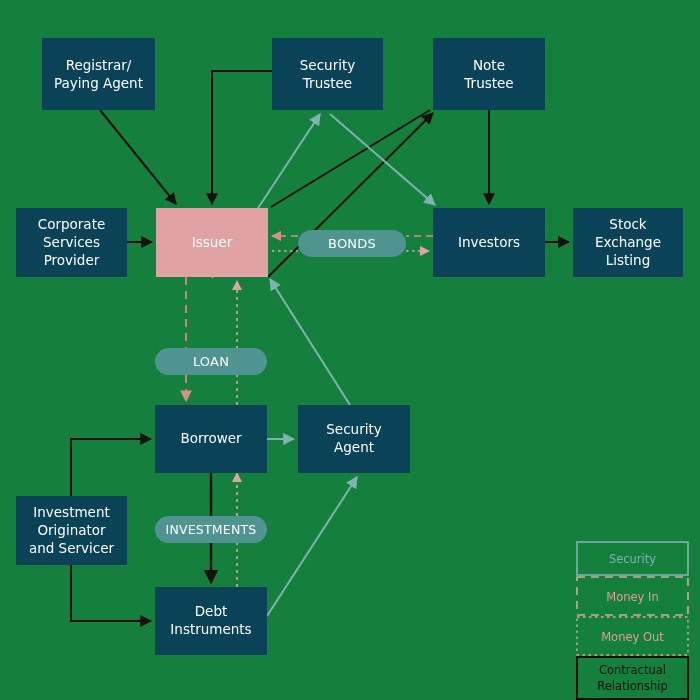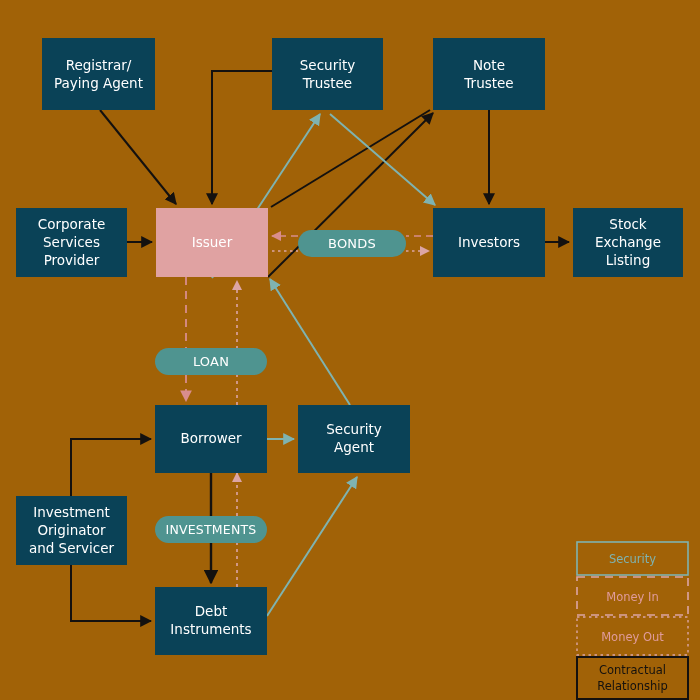--- a/index.html
+++ b/index.html
@@ -10,21 +10,21 @@
   body {
     width: 700px;
     height: 700px;
     font-family: "DejaVu Sans", "Liberation Sans", sans-serif;
     overflow: hidden;
   }
   #diagram-root {
     position: relative;
     width: 700px;
     height: 700px;
-    background: #a16207;
+    background: #15803d;
   }
   svg.canvas {
     position: absolute;
     left: 0; top: 0;
     width: 700px;
     height: 700px;
   }
   .node-label {
     fill: #ffffff;
     font-family: "DejaVu Sans", "Liberation Sans", sans-serif;

